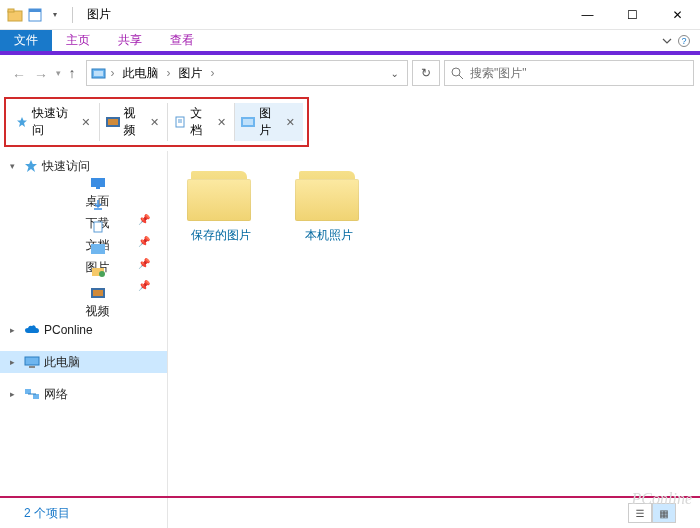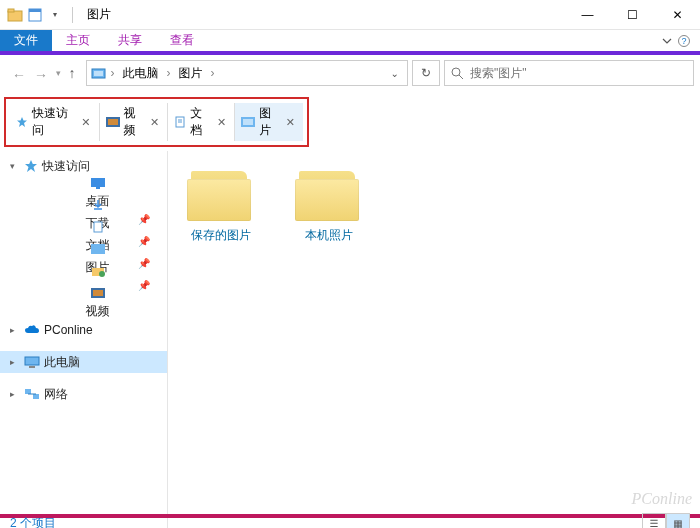--- a/index.html
+++ b/index.html
@@ -52,21 +52,21 @@
 
 
 .content { flex: 1; padding: 18px 8px; display: flex; gap: 18px; align-items: flex-start; }
 .folder-item { width: 90px; display: flex; flex-direction: column; align-items: center; gap: 4px; }
 .folder-icon-large { width: 68px; height: 54px; position: relative; }
 .folder-back { position: absolute; left: 4px; top: 2px; width: 56px; height: 44px; background: linear-gradient(#f6e08b, #e8c95d); border-radius: 2px 6px 2px 2px; }
 .folder-front { position: absolute; left: 0; top: 10px; width: 64px; height: 42px; background: linear-gradient(#fce9a2, #f0d372); border-radius: 2px; box-shadow: inset 0 0 0 1px rgba(0,0,0,0.05); }
 .folder-label { text-align: center; color: #0369a1; }
 
 
-.statusbar { position: absolute; bottom: 0; left: 0; right: 0; height: 14px; border-top: 4px solid #be185d; display: flex; align-items: center; padding: 0 10px; color: #1979ca; }
+.statusbar { position: absolute; bottom: 0; left: 0; right: 0; height: 32px; border-top: 2px solid #be185d; display: flex; align-items: center; padding: 0 24px; color: #1979ca; }
 .view-toggles { margin-left: auto; display: flex; gap: 0; }
 .view-toggles div { width: 24px; height: 20px; border: 1px solid #ccc; display: flex; align-items: center; justify-content: center; color: #555; font-size: 10px; }
 .view-toggles div.active { background: #cce8ff; }
 
 
 .watermark { position: absolute; right: 8px; bottom: 20px; color: #d8d8d8; font-size: 16px; font-style: italic; font-family: Georgia, serif; pointer-events: none; }
 
 
 svg { display: block; }
 </style>

